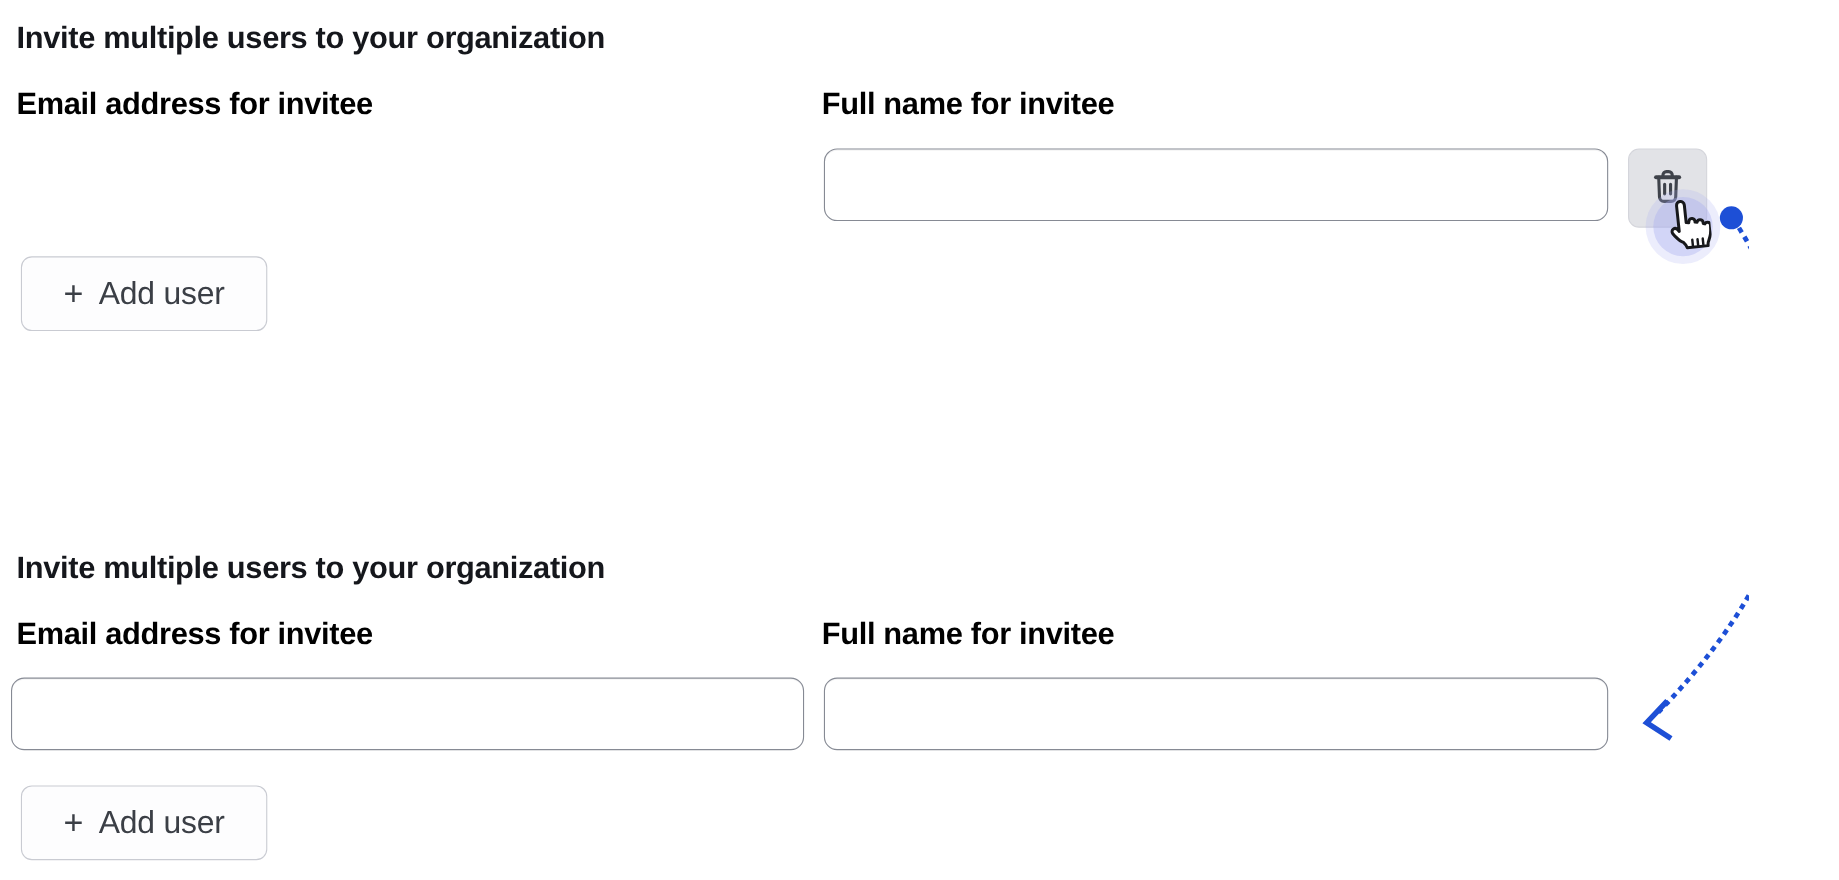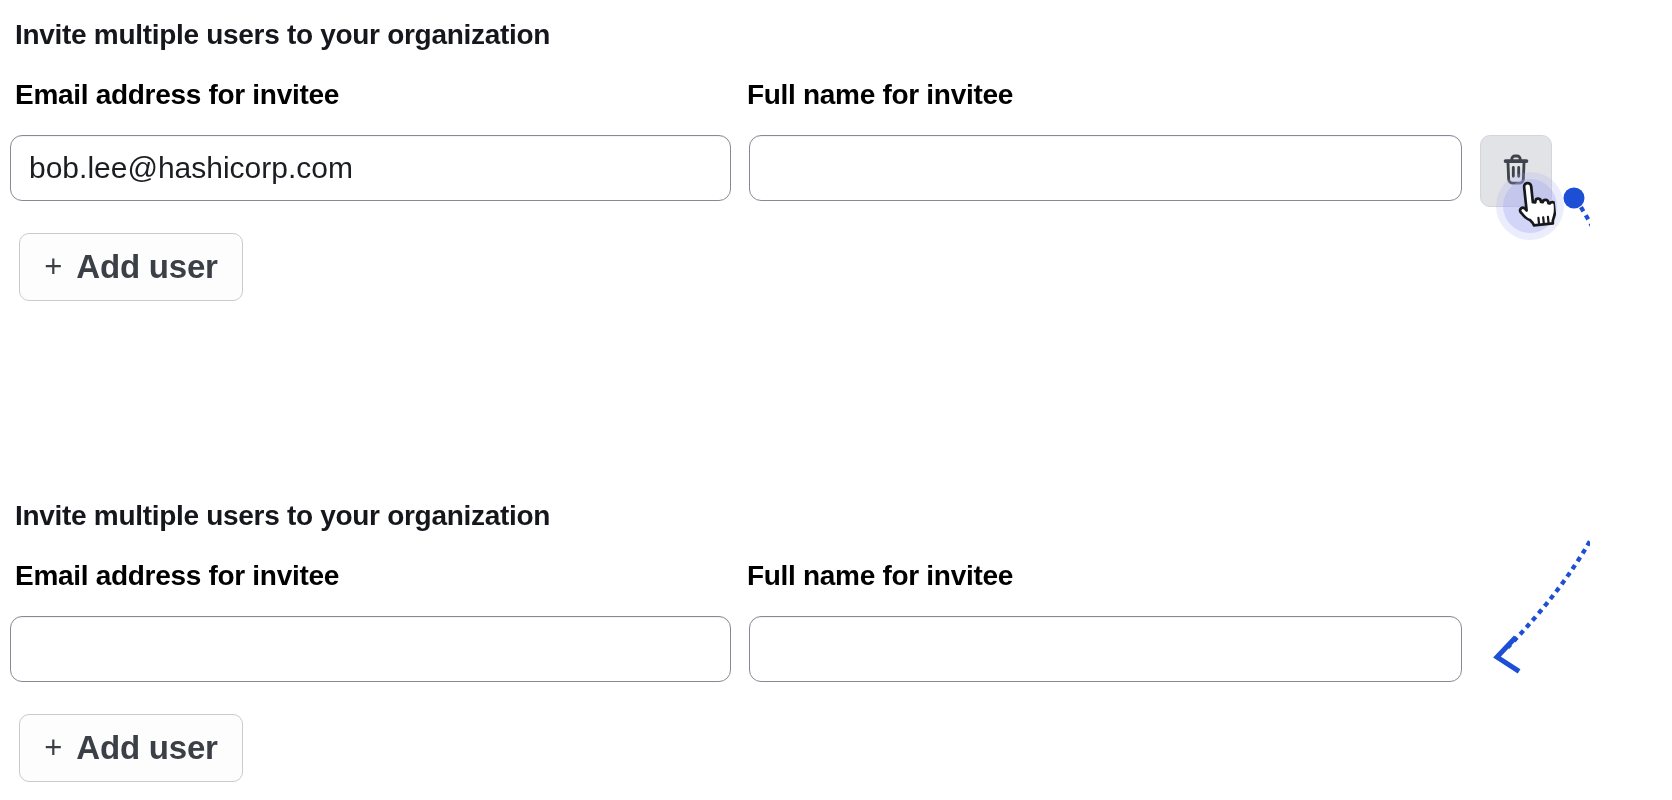--- a/index.html
+++ b/index.html
@@ -76,25 +76,24 @@
     font-family: "Liberation Sans", sans-serif;
   }
   .add-user-btn .plus {
     font-size: 31px;
     font-weight: 400;
     color: #3b3f46;
     line-height: 1;
     margin-top: -2px;
   }
   .add-user-btn .btn-label {
-    font-size: 33px;
+    font-size: 29px;
     color: #3b3f46;
     letter-spacing: -0.2px;
     white-space: nowrap;
-    font-weight: bold;
   }
 
   .delete-btn {
     position: absolute;
     left: 1480px; top: 135px;
     width: 72px; height: 72px;
     box-sizing: border-box;
     border: 1px solid #d4d5db;
     border-radius: 10px;
     background: #e2e3e7;
@@ -125,21 +124,20 @@
 <body>
 
 <div id="screen">
 
   <div class="section" id="section-0">
     <div class="heading">Invite multiple users to your organization</div>
 
     <div class="field-label email-label">Email address for invitee</div>
     <div class="field-label name-label">Full name for invitee</div>
 
-    <input class="text-input email-input" type="text" value="bob.lee@hashicorp.com" style="">
     <input class="text-input name-input" type="text" value="" style="">
 
     <button class="delete-btn">
       <span>
         <svg width="34" height="36" viewBox="0 0 24 24" fill="none" stroke="#3f434b" stroke-width="2" stroke-linecap="round" stroke-linejoin="round">
           <path d="M9 5.2 V4.4 C9 3.1 10 2.1 11.2 2.1 h1.6 C14 2.1 15 3.1 15 4.4 v0.8"></path>
           <path d="M4.6 5.7 h14.8" stroke-width="2.6"></path>
           <path d="M6.3 5.7 l0.5 12.7 c0.06 1.6 1.35 2.85 2.95 2.85 h4.5 c1.6 0 2.9-1.25 2.95-2.85 l0.5-12.7"></path>
           <path d="M10.1 10.2 v6.2 M13.9 10.2 v6.2"></path>
         </svg>

